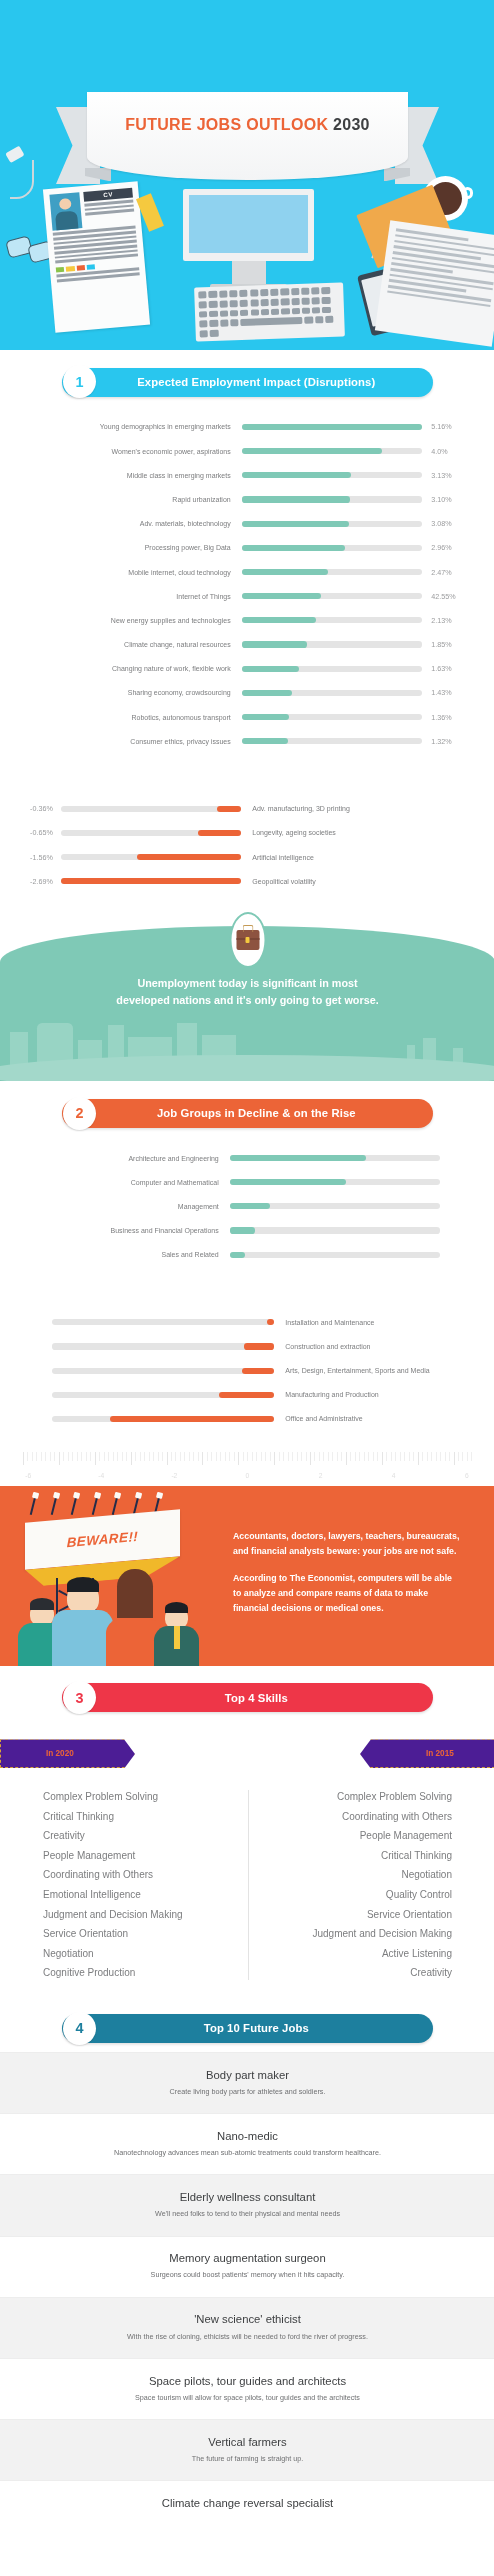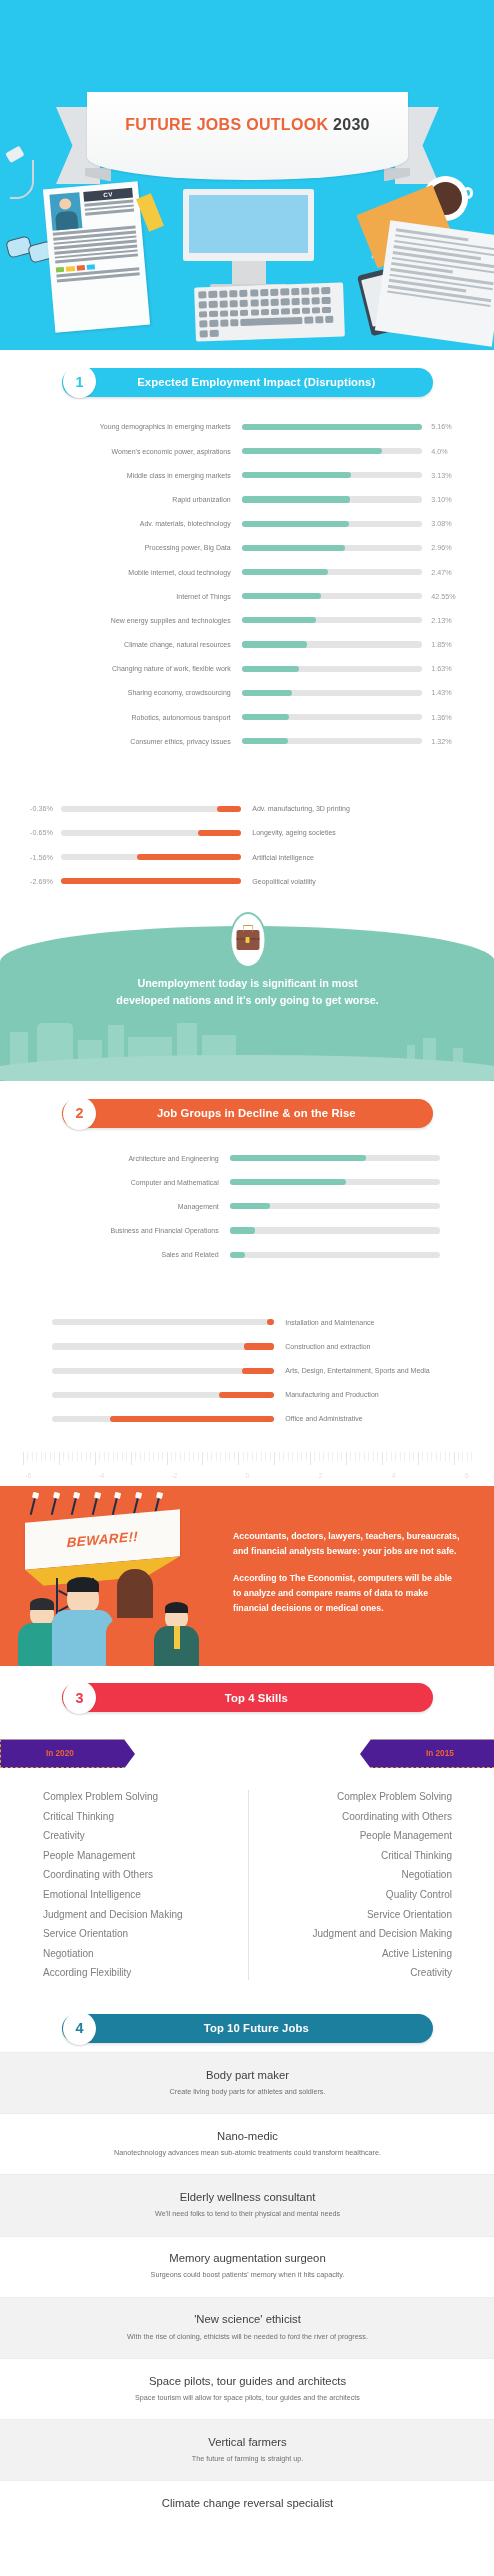--- a/index.html
+++ b/index.html
@@ -795,21 +795,21 @@
       <ul class="l" id="skills-2020">
           <li>Complex Problem Solving</li>
           <li>Critical Thinking</li>
           <li>Creativity</li>
           <li>People Management</li>
           <li>Coordinating with Others</li>
           <li>Emotional Intelligence</li>
           <li>Judgment and Decision Making</li>
           <li>Service Orientation</li>
           <li>Negotiation</li>
-          <li>According Flexibility</li>
+          <li>Cognitive Production</li>
         </ul>
       <ul class="r" id="skills-2015">
           <li>Complex Problem Solving</li>
           <li>Coordinating with Others</li>
           <li>People Management</li>
           <li>Critical Thinking</li>
           <li>Negotiation</li>
           <li>Quality Control</li>
           <li>Service Orientation</li>
           <li>Judgment and Decision Making</li>

